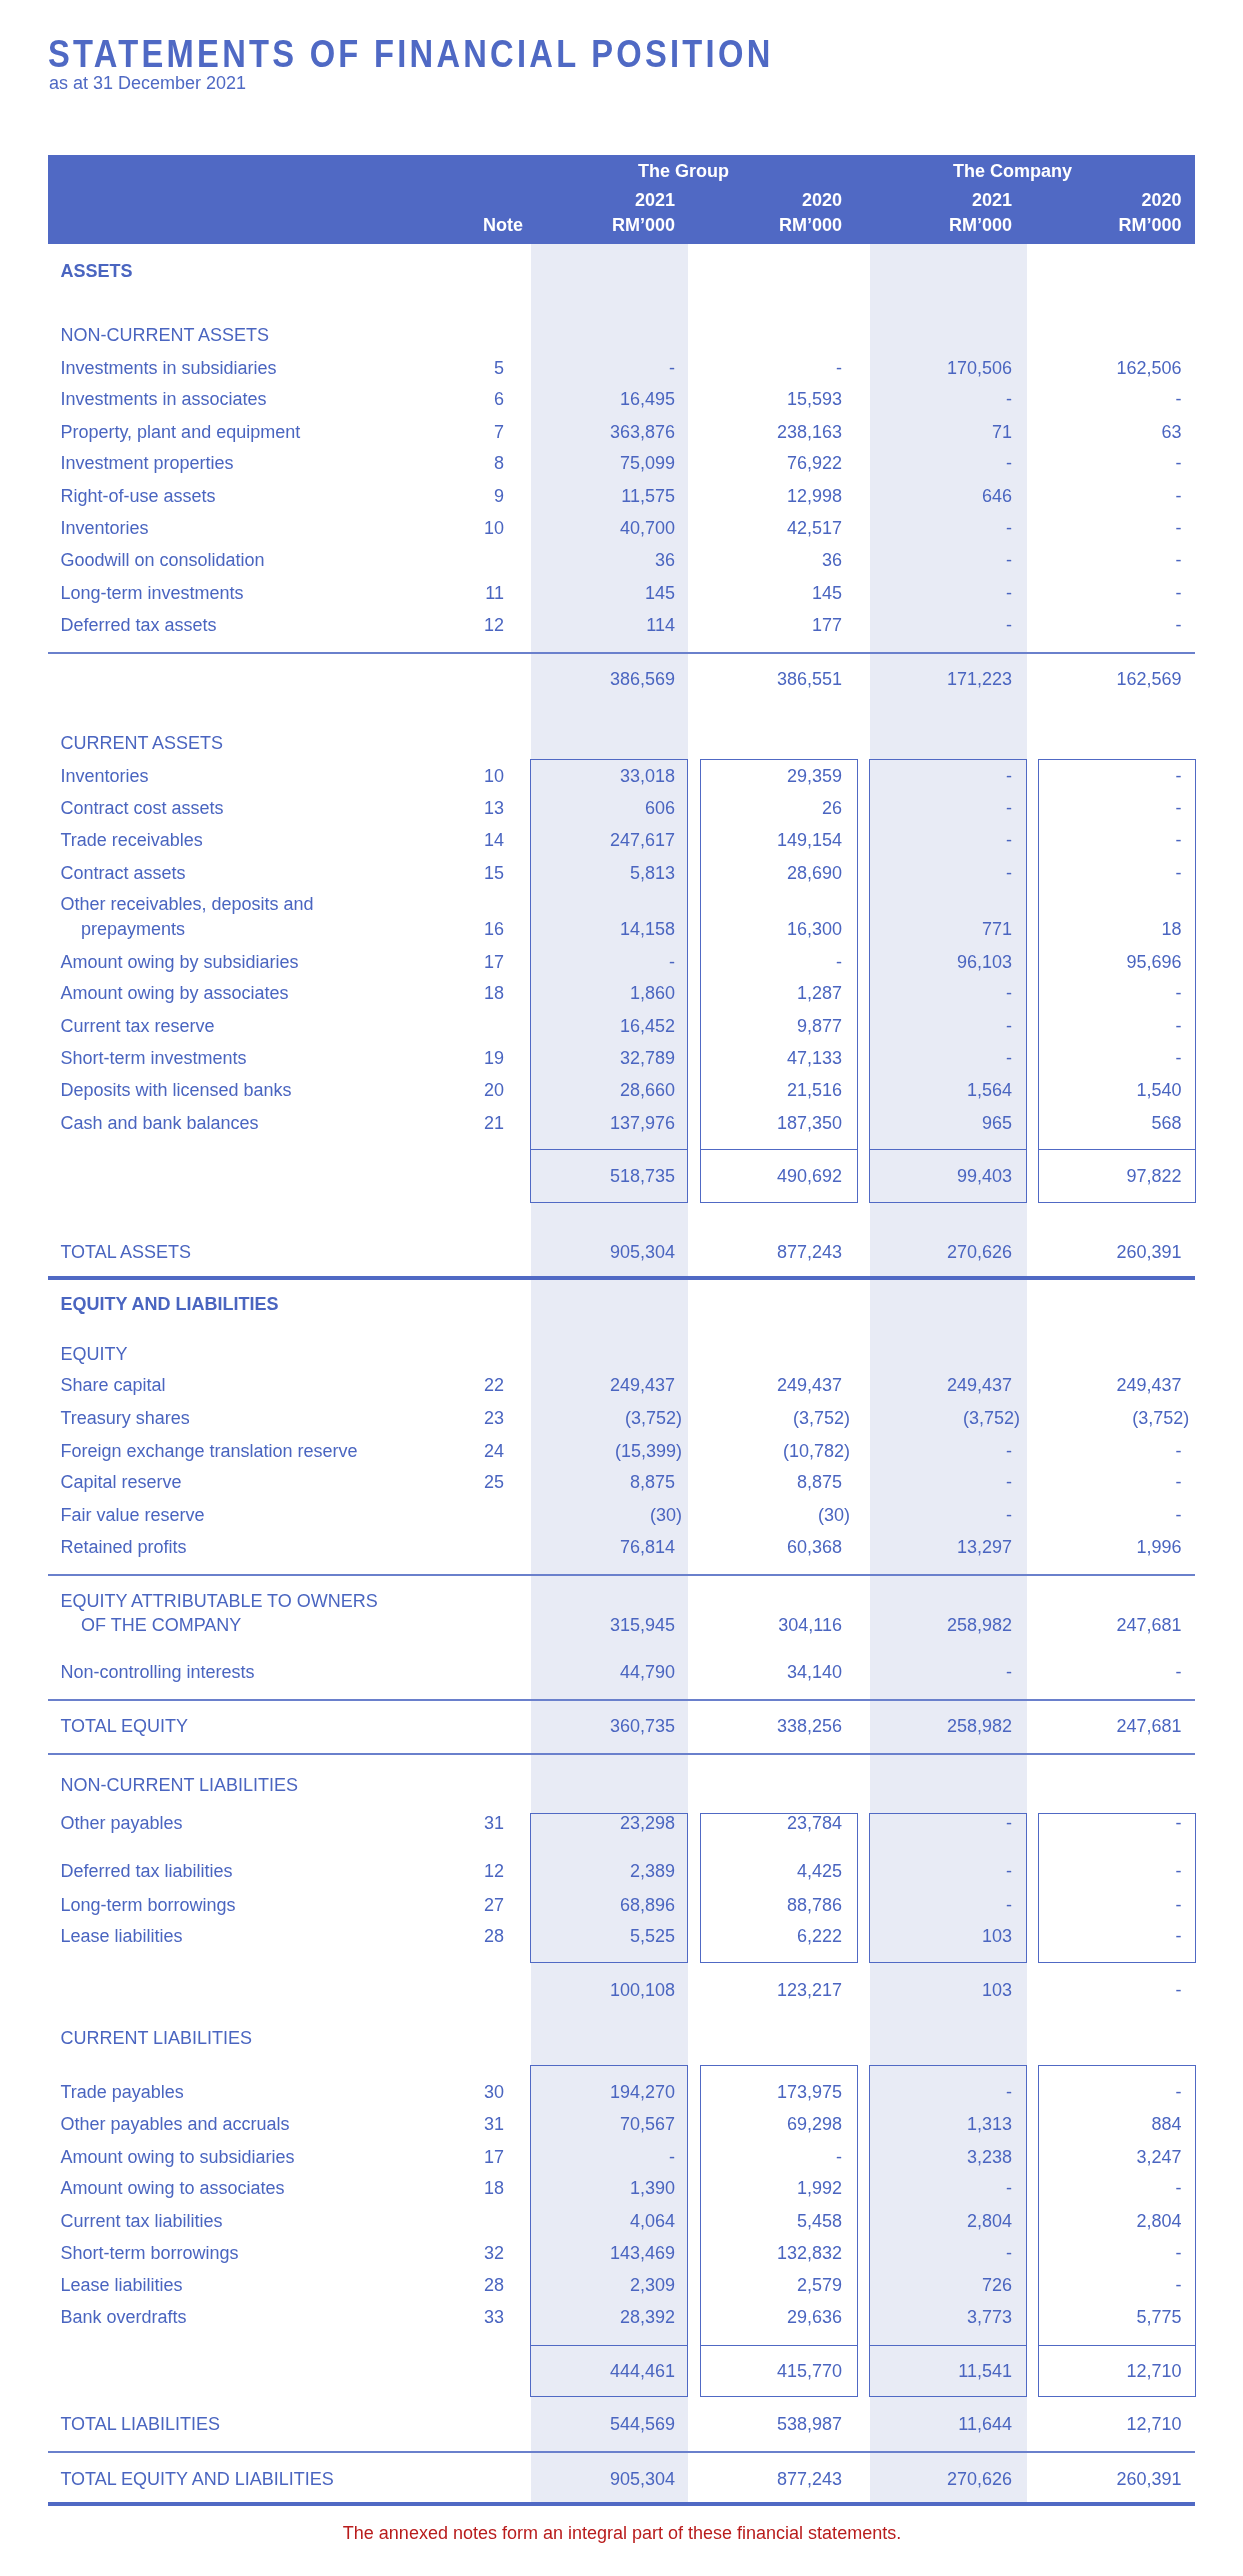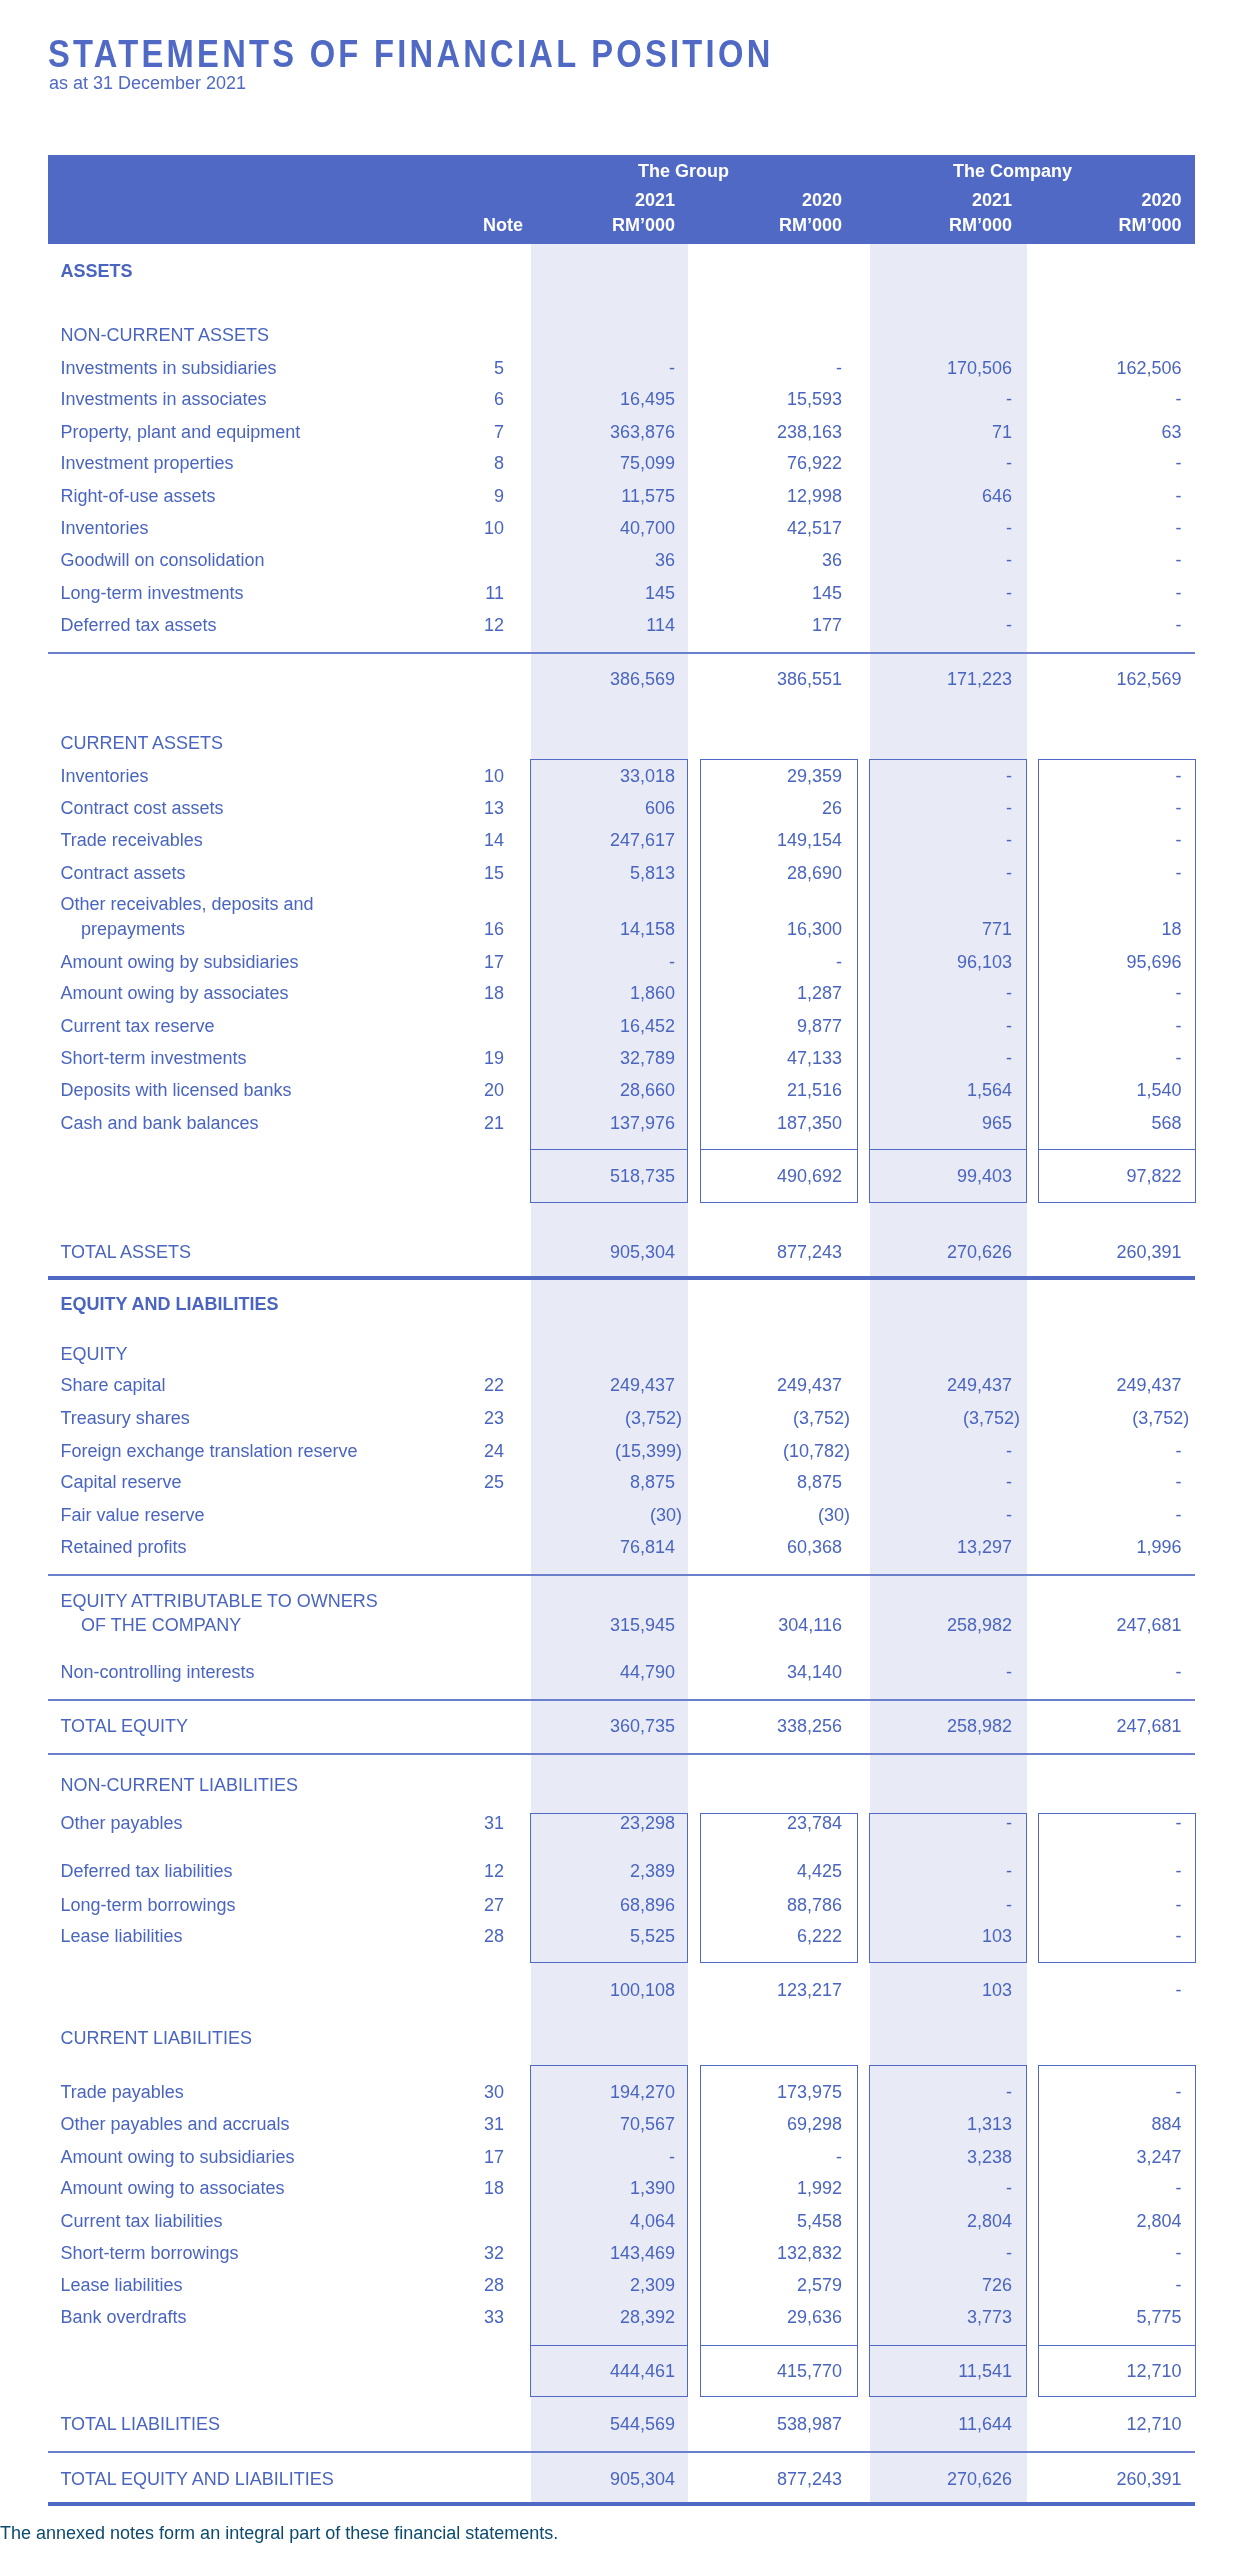--- a/index.html
+++ b/index.html
@@ -15,21 +15,21 @@
   .row { position: absolute; left: 48px; width: 1147px; height: 29px; }
   .lbl { position: absolute; left: 12.4px; font-size: 18px; line-height: 21px; white-space: nowrap; color: #4a65c0; }
   .lbl.bold { font-weight: 700; }
   .note { position: absolute; right: 691px; font-size: 18px; line-height: 21px; text-align: right; color: #4a65c0; }
   .num { position: absolute; font-size: 18px; line-height: 21px; text-align: right; white-space: nowrap; color: #4a65c0; }
   .c0 { right: 520px; } .c1 { right: 353px; } .c2 { right: 183px; } .c3 { right: 13.4px; }
   .hr { position: absolute; left: 48px; width: 1147px; height: 1.9px; background: #6a80cc; }
   .hr.thick { height: 3.8px; background: #5069c4; }
   .box { position: absolute; border: 1.4px solid #5069c4; box-sizing: border-box; }
   .boxdiv { position: absolute; height: 1.4px; background: #5069c4; }
-  .footnote { left: 0; width: 1244px; text-align: left; font-size: 18px; color: #0c4a6e; }
+  .footnote { left: 0; width: 1244px; text-align: center; font-size: 18px; color: #b91c1c; }
 </style>
 </head>
 <body>
 
 <div class="abs title">STATEMENTS OF FINANCIAL POSITION</div>
 <div class="abs subtitle">as at 31 December 2021</div>
 
 <div class="shade" style="left:531px; top:244px; width:157px; height:2260px;"></div>
 <div class="shade" style="left:870px; top:244px; width:157px; height:2260px;"></div>
 

